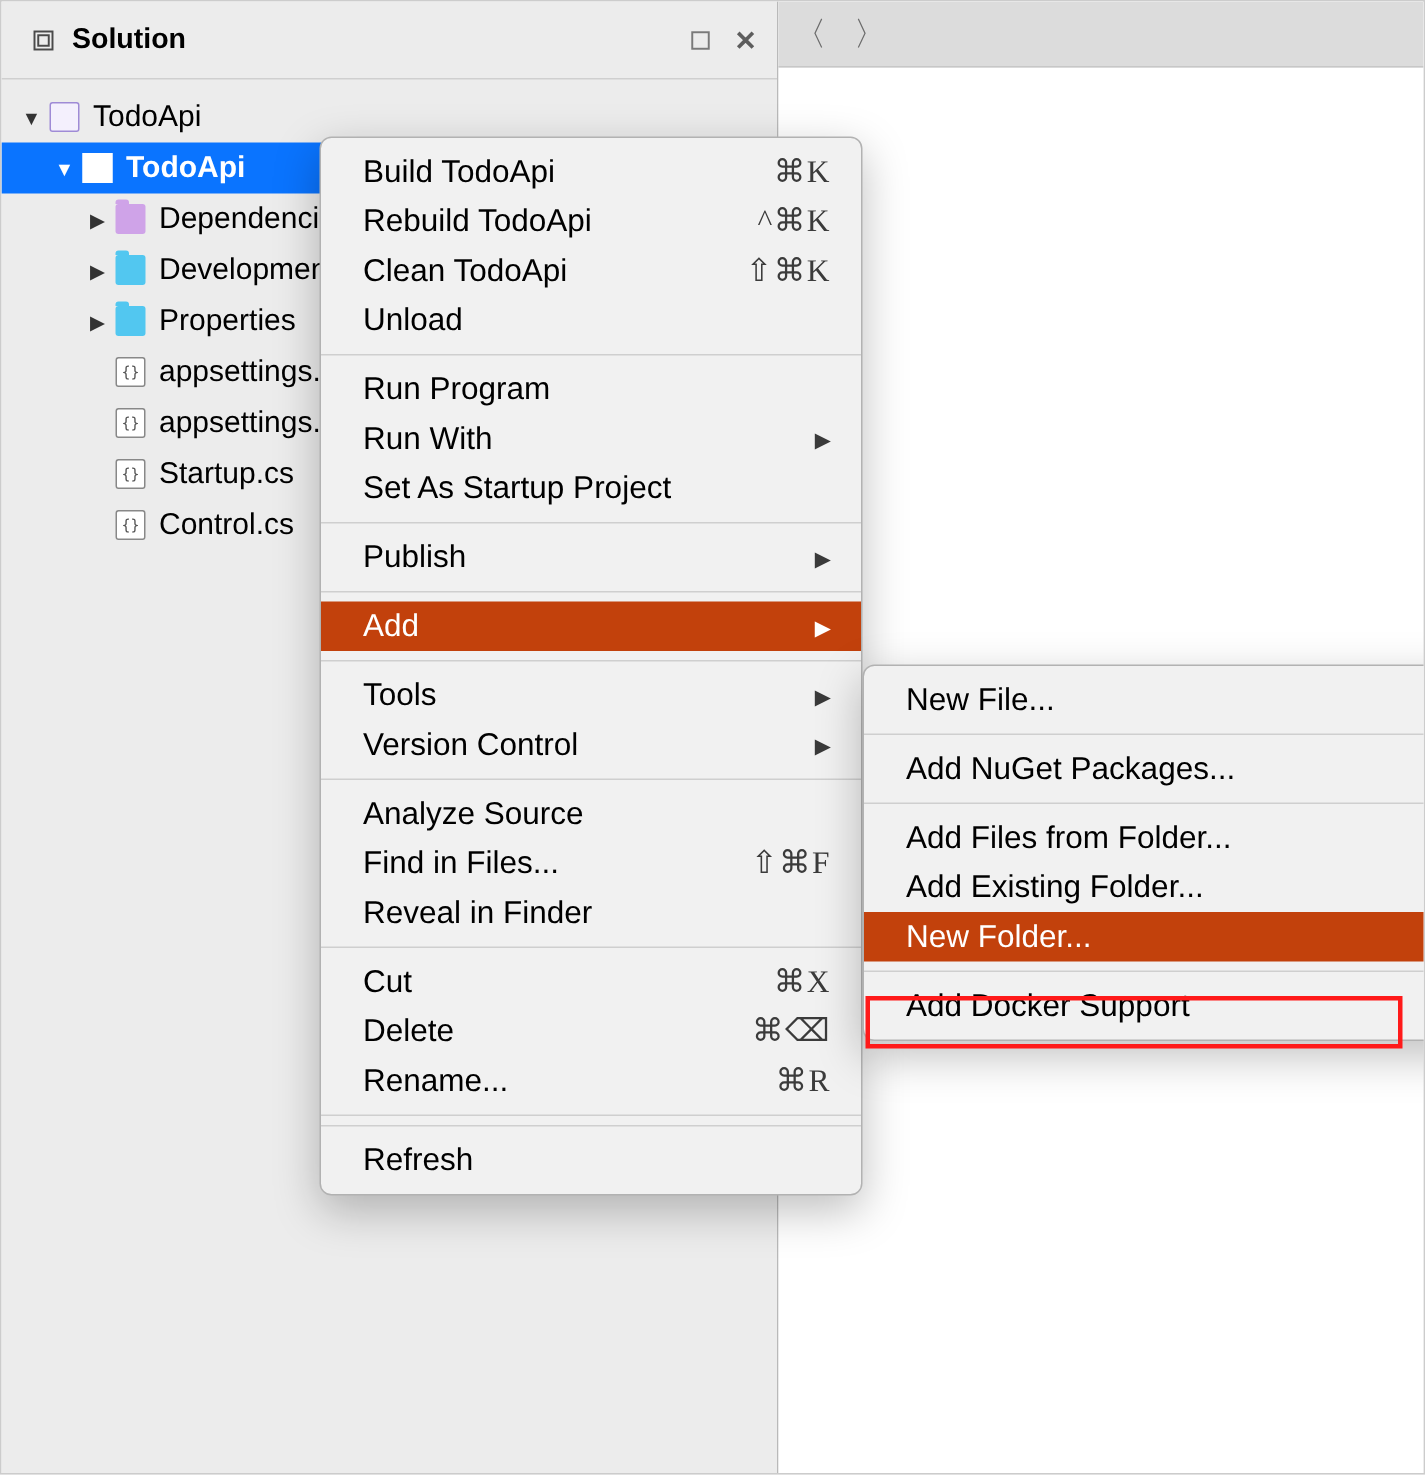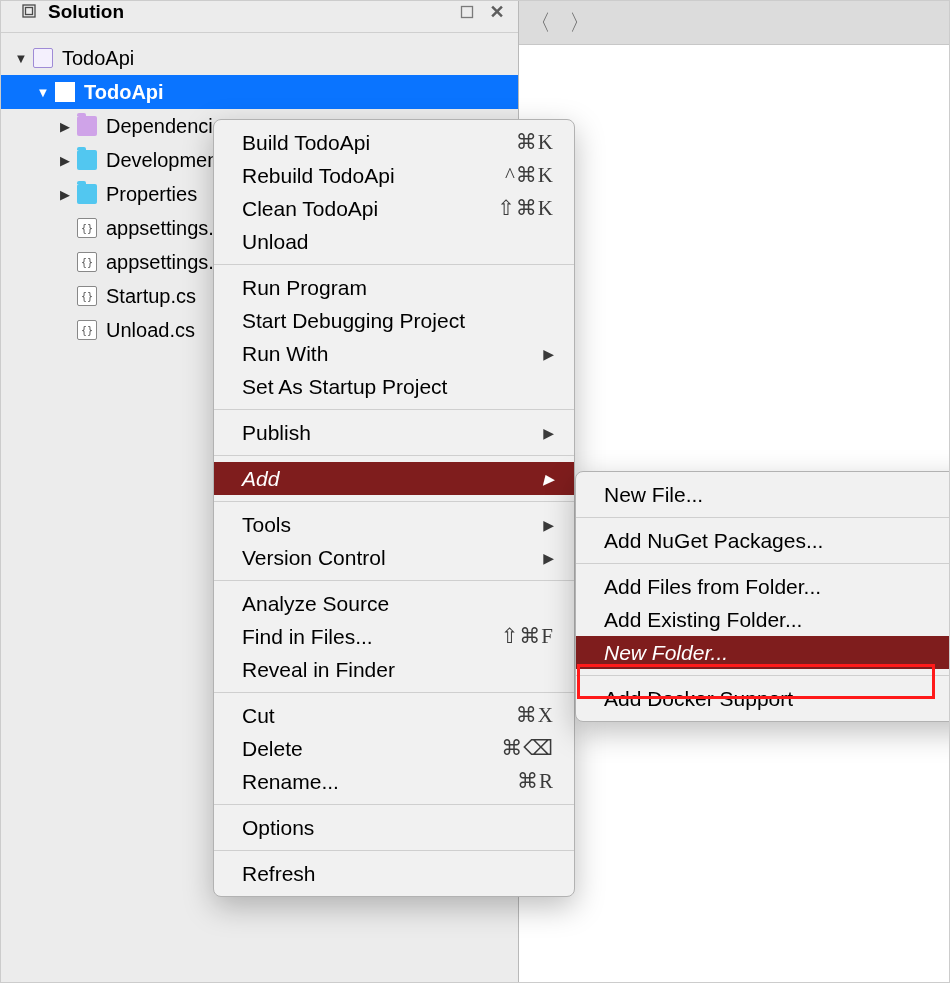--- a/index.html
+++ b/index.html
@@ -18,22 +18,22 @@
     .sidebar {
       position: absolute;
       left: 0; top: 0;
       width: 518px;
       height: 100%;
       background: #ececec;
       border-right: 1px solid #b9b9b9;
     }
     .sidebar-header {
       display: flex;
-      align-items: flex-start;
-      height: 32px;
+      align-items: center;
+      height: 52px;
       padding: 0 10px 0 14px;
       border-bottom: 1px solid #cfcfcf;
       background: #ececec;
       font-weight: 600;
       font-size: 19px;
     }
     .sidebar-header .spacer { flex: 1; }
     .sidebar-header .hdr-btn {
       width: 22px; height: 22px;
       display: inline-flex; align-items: center; justify-content: center;
@@ -105,32 +105,31 @@
     }
     
     .menu {
       position:absolute;
       background:#f1f1f1;
       border:1px solid #b2b2b2;
       border-radius:8px;
       box-shadow:0 10px 30px rgba(0,0,0,0.25);
       padding:6px 0;
       font-size:21px;
-      margin-top:28px;
     }
     .menu-item {
       display:flex; align-items:center;
       height:33px;
       padding:0 20px 0 28px;
     }
     .menu-item .label{flex:1;}
     .menu-item .shortcut{color:#3b3b3b; font-family:-apple-system; letter-spacing:1px;}
     .menu-item .sub-arrow{font-size:14px;color:#3a3a3a;margin-left:14px;}
     .menu-item.highlight{
-      background:#7f1d1d;color:#fff;font-style:italic;
+      background:#c2410c;color:#fff;
     }
     .menu-item.highlight .shortcut,.menu-item.highlight .sub-arrow{color:#fff;}
     .menu-sep{height:1px;background:#cfcfcf;margin:6px 0;}
     .menu1{left:212px;top:90px;width:362px;}
     .menu2{left:574px;top:442px;width:410px;}
     .red-outline{
       position:absolute;
       border:3px solid #ff1a1a;
       pointer-events:none;
     }
@@ -193,21 +192,21 @@
       <span>appsettings.Development.json</span>
     </div>
     <div class="tree-row ind-3">
       <span class="disclosure"></span>
       <span class="node-icon icon-cs">{}</span>
       <span>Startup.cs</span>
     </div>
     <div class="tree-row ind-3">
       <span class="disclosure"></span>
       <span class="node-icon icon-cs">{}</span>
-      <span>Unload.cs</span>
+      <span>Control.cs</span>
     </div>
   </div>
 </div>
 
 <div class="editor">
   <div class="editor-header">
     <span>〈</span>
     <span>〉</span>
   </div>
 </div>
@@ -226,23 +225,20 @@
       <span class="shortcut">⇧⌘K</span>
     </div>
   <div class="menu-item">
       <span class="label">Unload</span>
     </div>
   <div class="menu-sep"></div>
   <div class="menu-item">
       <span class="label">Run Program</span>
     </div>
   <div class="menu-item">
-      <span class="label">Start Debugging Project</span>
-    </div>
-  <div class="menu-item">
       <span class="label">Run With</span>
       <span class="sub-arrow">▶</span>
     </div>
   <div class="menu-item">
       <span class="label">Set As Startup Project</span>
     </div>
   <div class="menu-sep"></div>
   <div class="menu-item">
       <span class="label">Publish</span>
       <span class="sub-arrow">▶</span>
@@ -279,23 +275,20 @@
     </div>
   <div class="menu-item">
       <span class="label">Delete</span>
       <span class="shortcut">⌘⌫</span>
     </div>
   <div class="menu-item">
       <span class="label">Rename...</span>
       <span class="shortcut">⌘R</span>
     </div>
   <div class="menu-sep"></div>
-  <div class="menu-item">
-      <span class="label">Options</span>
-    </div>
   <div class="menu-sep"></div>
   <div class="menu-item">
       <span class="label">Refresh</span>
     </div>
 </div>
 
 <div class="menu menu2">
   <div class="menu-item">
       <span class="label">New File...</span>
     </div>

